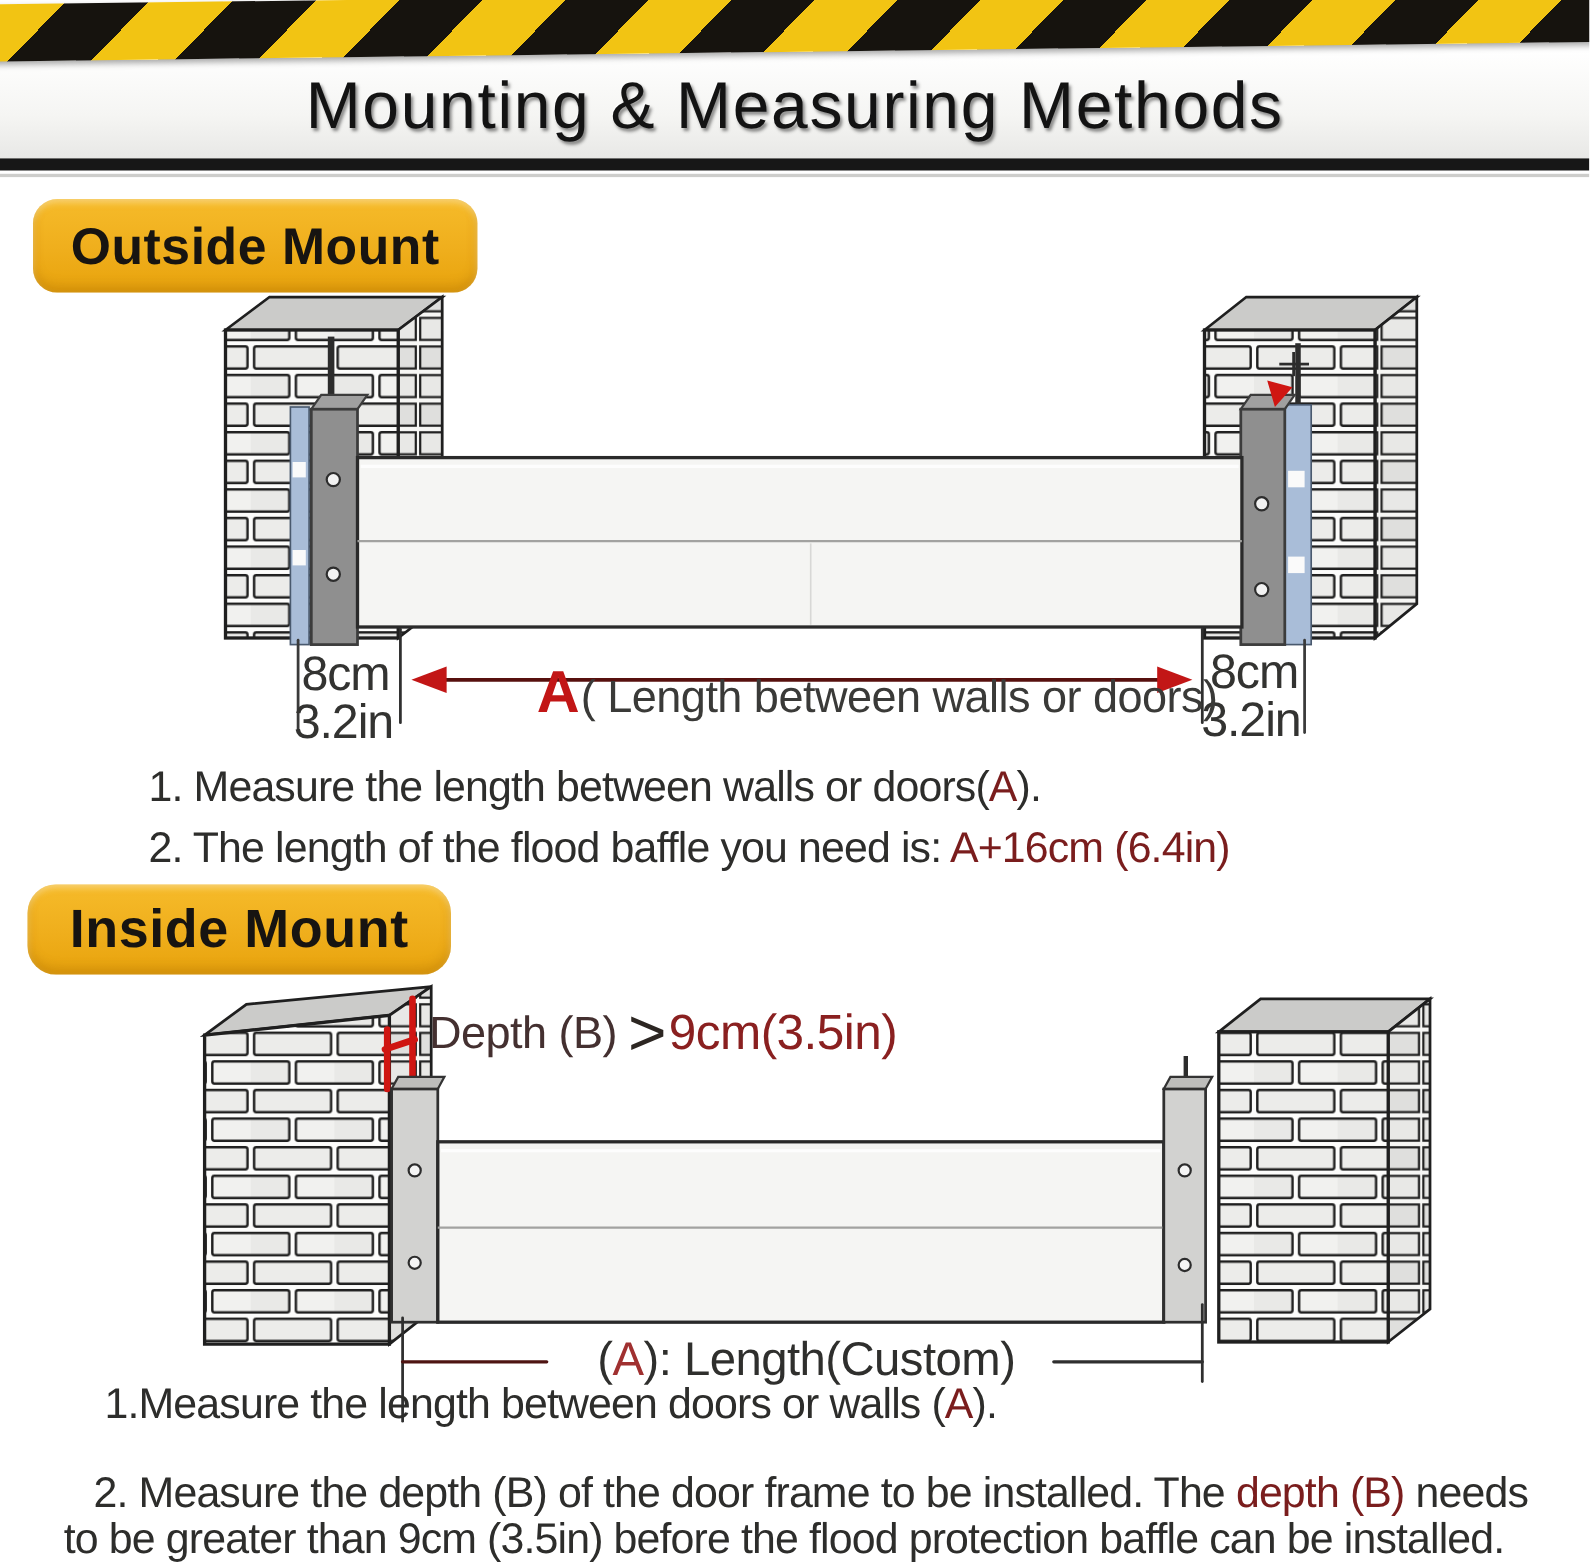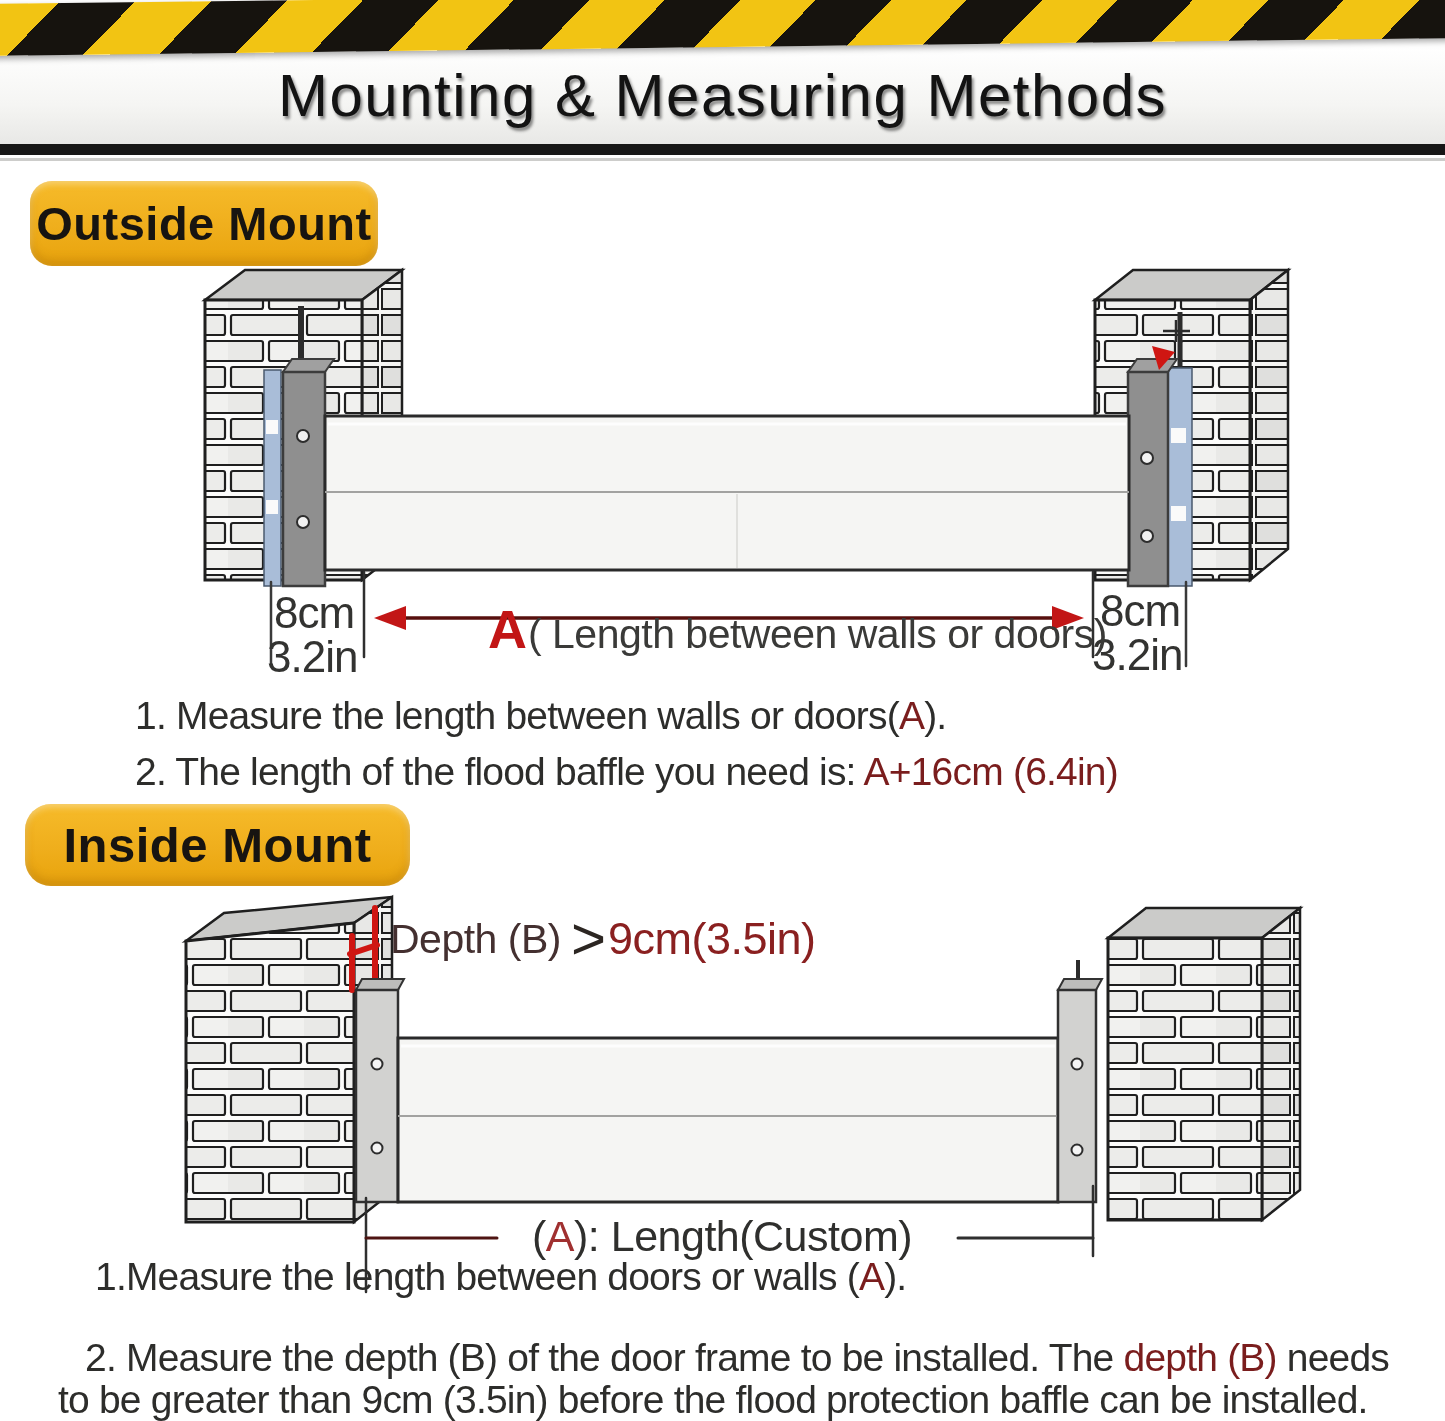--- a/index.html
+++ b/index.html
@@ -40,21 +40,21 @@
   .bigA{font-size:54px;font-weight:800;color:var(--accent-red);letter-spacing:-1px;margin-right:2px;}
   .cap{font-size:41px;color:#3a3a38;letter-spacing:-0.5px;}
   
   .step{font-size:39px;color:#2d2d2b;letter-spacing:-0.8px;white-space:nowrap;}
   .maroon{color:var(--accent-maroon);}
   
   .depthlabel{display:flex;align-items:center;white-space:nowrap;}
   .depth-pre{font-size:41px;color:#443030;letter-spacing:-0.5px;margin-right:10px;}
   .depth-gt{font-size:60px;font-weight:400;color:#2c2622;line-height:.9;margin-right:2px;}
   .depth-val{font-size:45px;color:var(--accent-darkred);letter-spacing:-0.5px;}
-  .lenlabel{font-size:43px;color:#2f2f2d;letter-spacing:-0.5px;white-space:nowrap;}
+  .lenlabel{font-size:43px;color:#2f2f2d;letter-spacing:-0.5px;white-space:nowrap;margin-left:11px;}
   .lenA{color:#a03030;}
 </style>
 </head>
 <body>
 
 <div id="canvas">
 
   <svg id="art" width="1445" height="1421" viewBox="0 0 1445 1421">
     <defs>
       <pattern id="bricks" width="76" height="52" patternUnits="userSpaceOnUse">
@@ -170,21 +170,21 @@
     </g>
   </svg>
 
   <div class="titleband">
     <span class="title">Mounting &amp; Measuring Methods</span>
   </div>
   <div class="tape"></div>
   <div class="blackbar"></div>
   <div class="graybar"></div>
 
-  <div class="badge" style="left:30px;top:181px;width:348px;height:85px;">
+  <div class="badge" style="left:30px;top:181px;width:404px;height:85px;">
     <span>Outside Mount</span>
   </div>
 
   <span class="meas abs" style="left:274px;top:588px;">8cm</span>
   <span class="meas abs" style="left:267px;top:632px;">3.2in</span>
   <span class="meas abs" style="left:1100px;top:586px;">8cm</span>
   <span class="meas abs" style="left:1092px;top:630px;">3.2in</span>
 
   <div class="spanlabel abs" style="left:488px;top:598px;">
     <span class="bigA">A</span>

